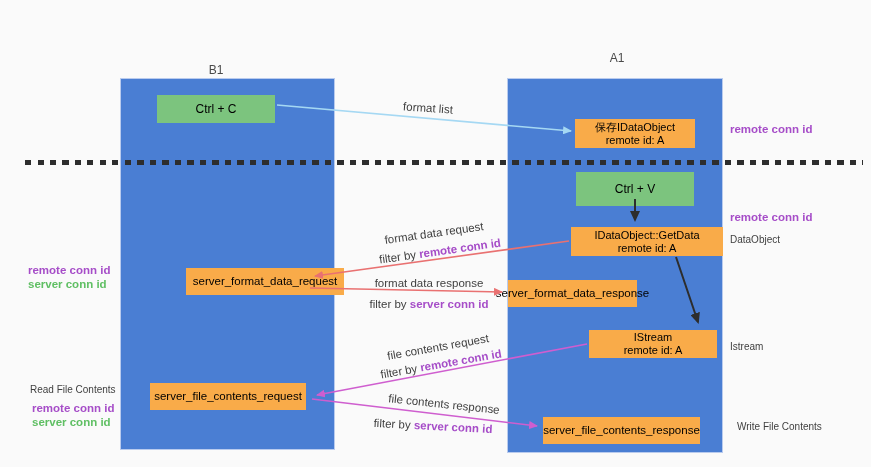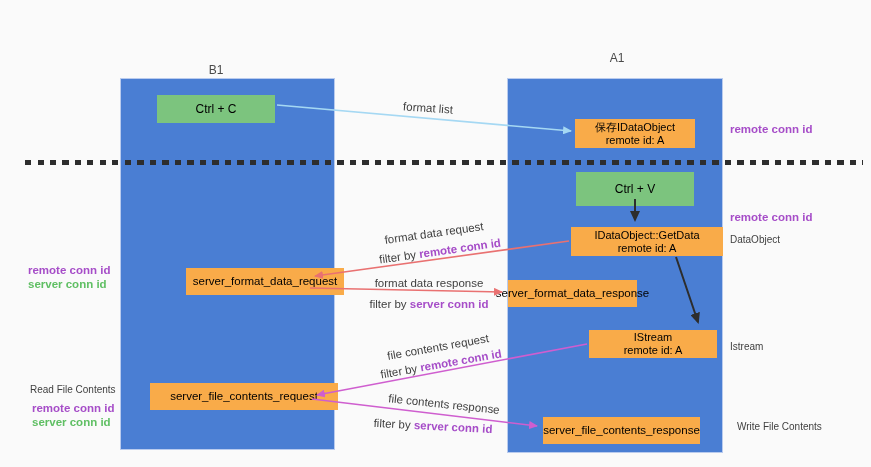--- a/index.html
+++ b/index.html
@@ -79,21 +79,21 @@
 
   <div class="node orange wide" style="left:508px;top:280px;width:129px;height:27px;">
     <span>server_format_data_response</span>
   </div>
 
   <div class="node orange" style="left:589px;top:330px;width:128px;height:28px;">
     <span>IStream</span>
     <span>remote id: A</span>
   </div>
 
-  <div class="node orange wide" style="left:150px;top:383px;width:188px;height:27px;">
+  <div class="node orange wide" style="left:150px;top:383px;width:156px;height:27px;">
     <span>server_file_contents_request</span>
   </div>
 
   <div class="node orange wide" style="left:543px;top:417px;width:157px;height:27px;">
     <span>server_file_contents_response</span>
   </div>
 
   <svg class="arrows" width="871" height="467">
     <defs>
       <marker id="m-blue" markerWidth="9" markerHeight="8" refX="8" refY="4" orient="auto" markerUnits="userSpaceOnUse">

